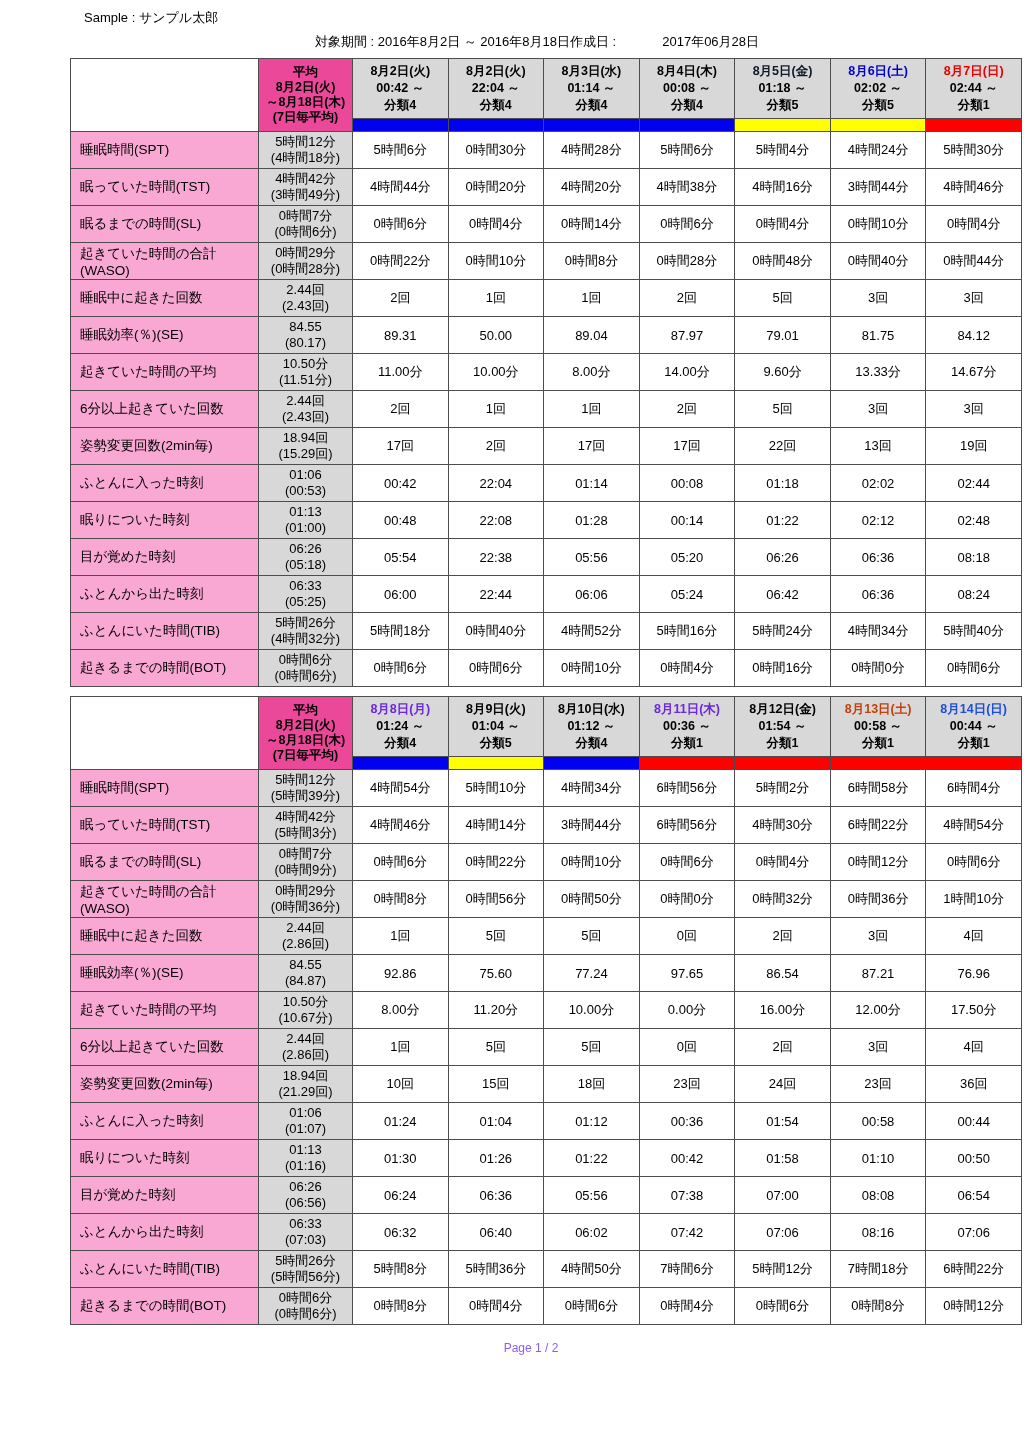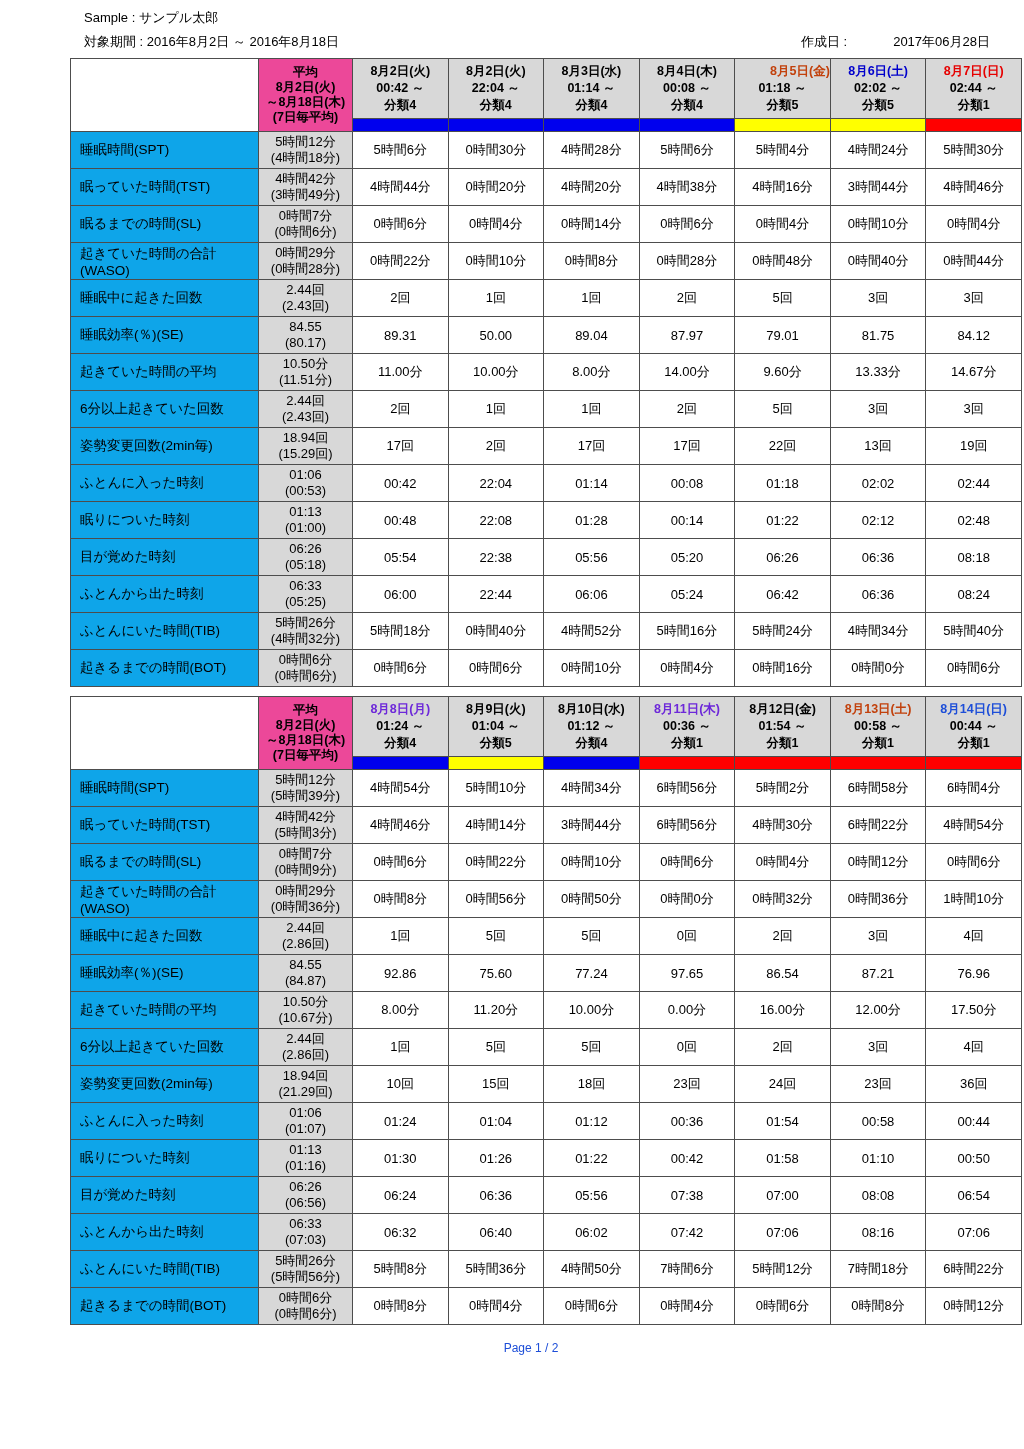--- a/index.html
+++ b/index.html
@@ -20,21 +20,21 @@
     letter-spacing: 2px;
     line-height: 36px;
   }
   .meta-sample {
     margin: 10px 0 0 84px;
     font-size: 13px;
     line-height: 16px;
   }
   .meta-row {
     display: flex;
-    justify-content: space-between;
+    justify-content: center;
     align-items: baseline;
     margin: 8px 34px 0 84px;
     font-size: 13px;
     line-height: 16px;
   }
   .created .created-value { margin-left: 46px; }
 
   .table-wrap { margin: 8px 0 0 70px; }
   .table-wrap.second { margin-top: 9px; }
 
@@ -61,40 +61,40 @@
   }
   th.day-hdr {
     background: #d8d8d8;
     font-weight: bold;
     font-size: 12.5px;
     line-height: 17px;
     height: 60px;
   }
   tr.bar-row td.bar { height: 13px; padding: 0; }
   tbody th.rlabel {
-    background: #0ea5e9;
+    background: #f9a8d4;
     font-weight: normal;
     text-align: left;
     padding-left: 9px;
     font-size: 13.5px;
     height: 37px;
   }
   tbody td.avg {
     background: #d8d8d8;
     font-size: 13px;
     line-height: 16px;
     height: 37px;
   }
   tbody td.val { background: #ffffff; font-size: 13px; height: 37px; }
 
   .page-footer {
     margin-top: 16px;
     text-align: center;
     font-size: 12px;
-    color: #1d4ed8;
+    color: #8b5cf6;
     padding-left: 38px;
   }
 </style>
 </head>
 <body>
 
 <div class="page">
 
   <div class="meta-sample">Sample : サンプル太郎</div>
 
@@ -141,21 +141,21 @@
               <div style="color: rgb(0, 0, 0);">8月3日(水)</div>
               <div>01:14 ～</div>
               <div>分類4</div>
             </th>
             <th class="day-hdr">
               <div style="color: rgb(0, 0, 0);">8月4日(木)</div>
               <div>00:08 ～</div>
               <div>分類4</div>
             </th>
             <th class="day-hdr">
-              <div style="color: #c2410c; text-align: right;">8月5日(金)</div>
+              <div style="color: #0f172a;">8月5日(金)</div>
               <div>01:18 ～</div>
               <div>分類5</div>
             </th>
             <th class="day-hdr">
               <div style="color: rgb(0, 0, 204);">8月6日(土)</div>
               <div>02:02 ～</div>
               <div>分類5</div>
             </th>
             <th class="day-hdr">
               <div style="color: rgb(230, 0, 0);">8月7日(日)</div>

